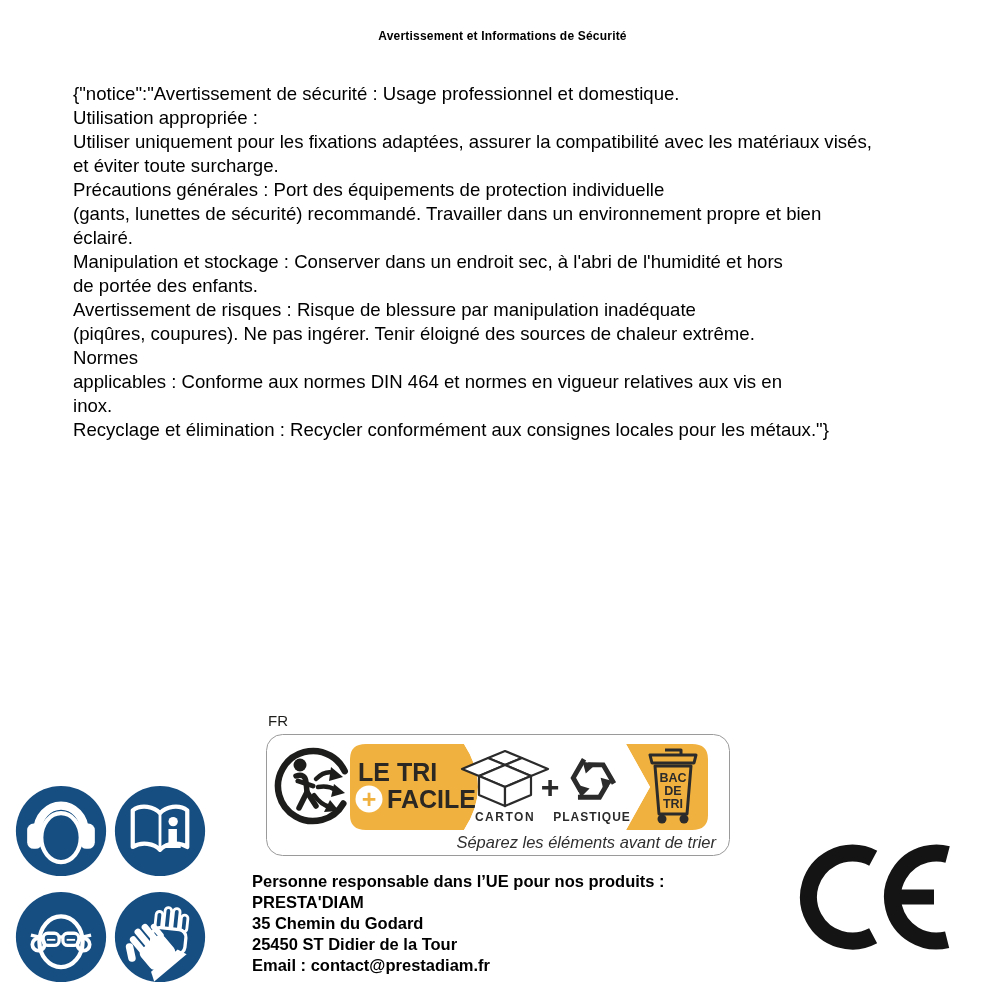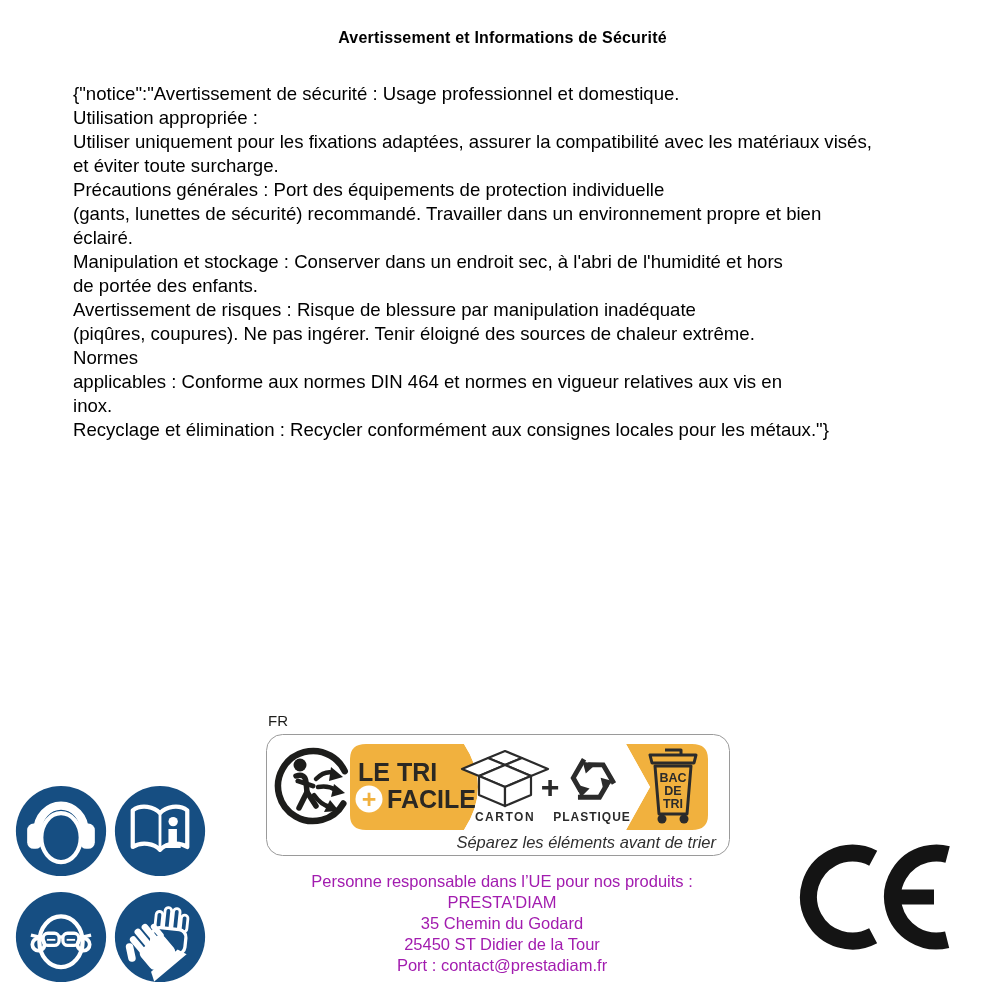--- a/index.html
+++ b/index.html
@@ -3,30 +3,30 @@
 <meta charset="utf-8">
 <style>
   * { margin:0; padding:0; box-sizing:border-box; }
   html,body{
     width:1005px; height:1005px; background:#ffffff; color:#000;
     font-family:"Liberation Sans", sans-serif; position:relative; overflow:hidden;
   }
   .abs{ position:absolute; }
   .title{
     top:29px; left:0; width:1005px; text-align:center;
-    font-size:16px; font-weight:bold; letter-spacing:.2px;
+    font-size:12px; font-weight:bold; letter-spacing:.2px;
   }
   .notice{
     top:82px; left:73px; width:900px;
     font-size:18.6px; line-height:24px; white-space:pre-line;
   }
   .fr-label{ left:268px; top:712px; font-size:15px; font-weight:normal; color:#1d1d1b; }
   .address{
-    left:252px; top:871px; width:500px; text-align:center;
-    font-weight:normal; font-size:16.5px; line-height:21px; color:#a21caf;
+    left:252px; top:871px; width:500px; 
+    font-weight:bold; font-size:16.5px; line-height:21px; color:#000000;
   }
   svg text{ font-family:"Liberation Sans", sans-serif; }
   .picto{ position:absolute; }
 </style>
 </head>
 <body>
 
 <div class="abs title">Avertissement et Informations de Sécurité</div>
 
 <div class="abs notice">{"notice":"Avertissement de sécurité : Usage professionnel et domestique.
@@ -170,21 +170,21 @@
       <polygon points="-17,21 20,21 24,31 -21,31" fill="#fff"></polygon>
     </g>
   </svg>
 </div>
 
 <div class="abs address">
   <div>Personne responsable dans l’UE pour nos produits :</div>
   <div>PRESTA'DIAM</div>
   <div>35 Chemin du Godard</div>
   <div>25450 ST Didier de la Tour</div>
-  <div>Port : contact@prestadiam.fr</div>
+  <div>Email : contact@prestadiam.fr</div>
 </div>
 
 <svg class="abs" style="left:798px; top:843px;" width="154" height="108" viewBox="0 0 154 108">
   <g stroke="#141414" fill="none">
     <circle cx="54.5" cy="54" r="44" stroke-width="17" stroke-dasharray="181 96" transform="rotate(62 54.5 54)"></circle>
     <circle cx="138.5" cy="54" r="44" stroke-width="17" stroke-dasharray="160 117" transform="rotate(76 138.5 54)"></circle>
     <line x1="101" y1="54" x2="136" y2="54" stroke-width="15"></line>
   </g>
 </svg>
 

